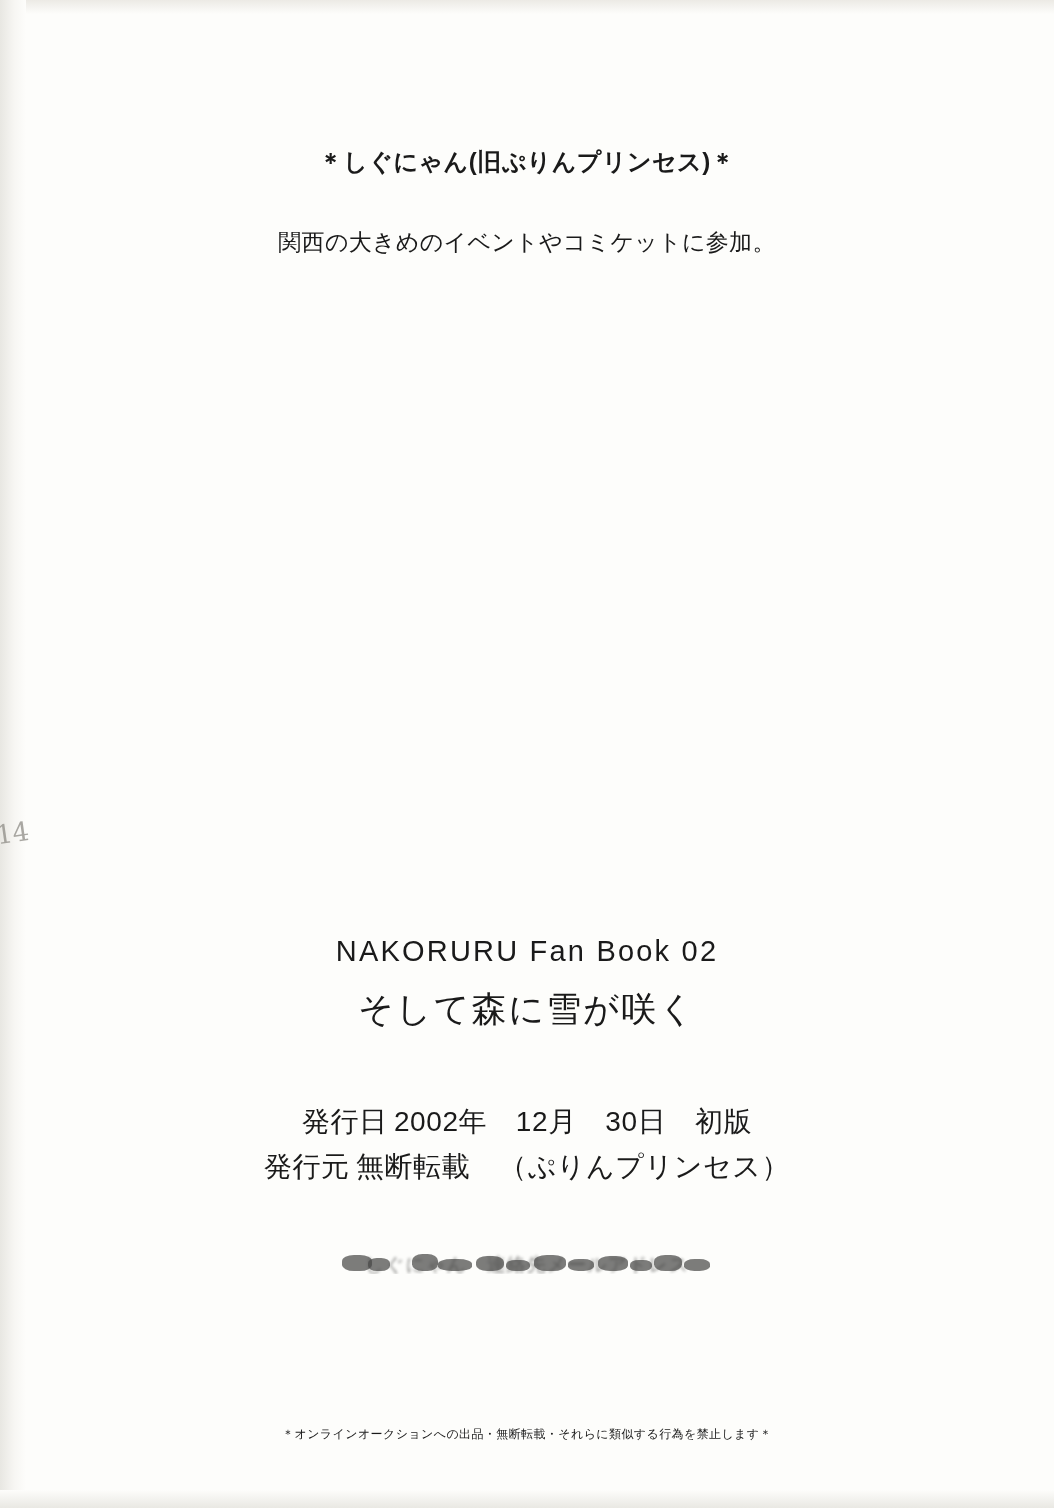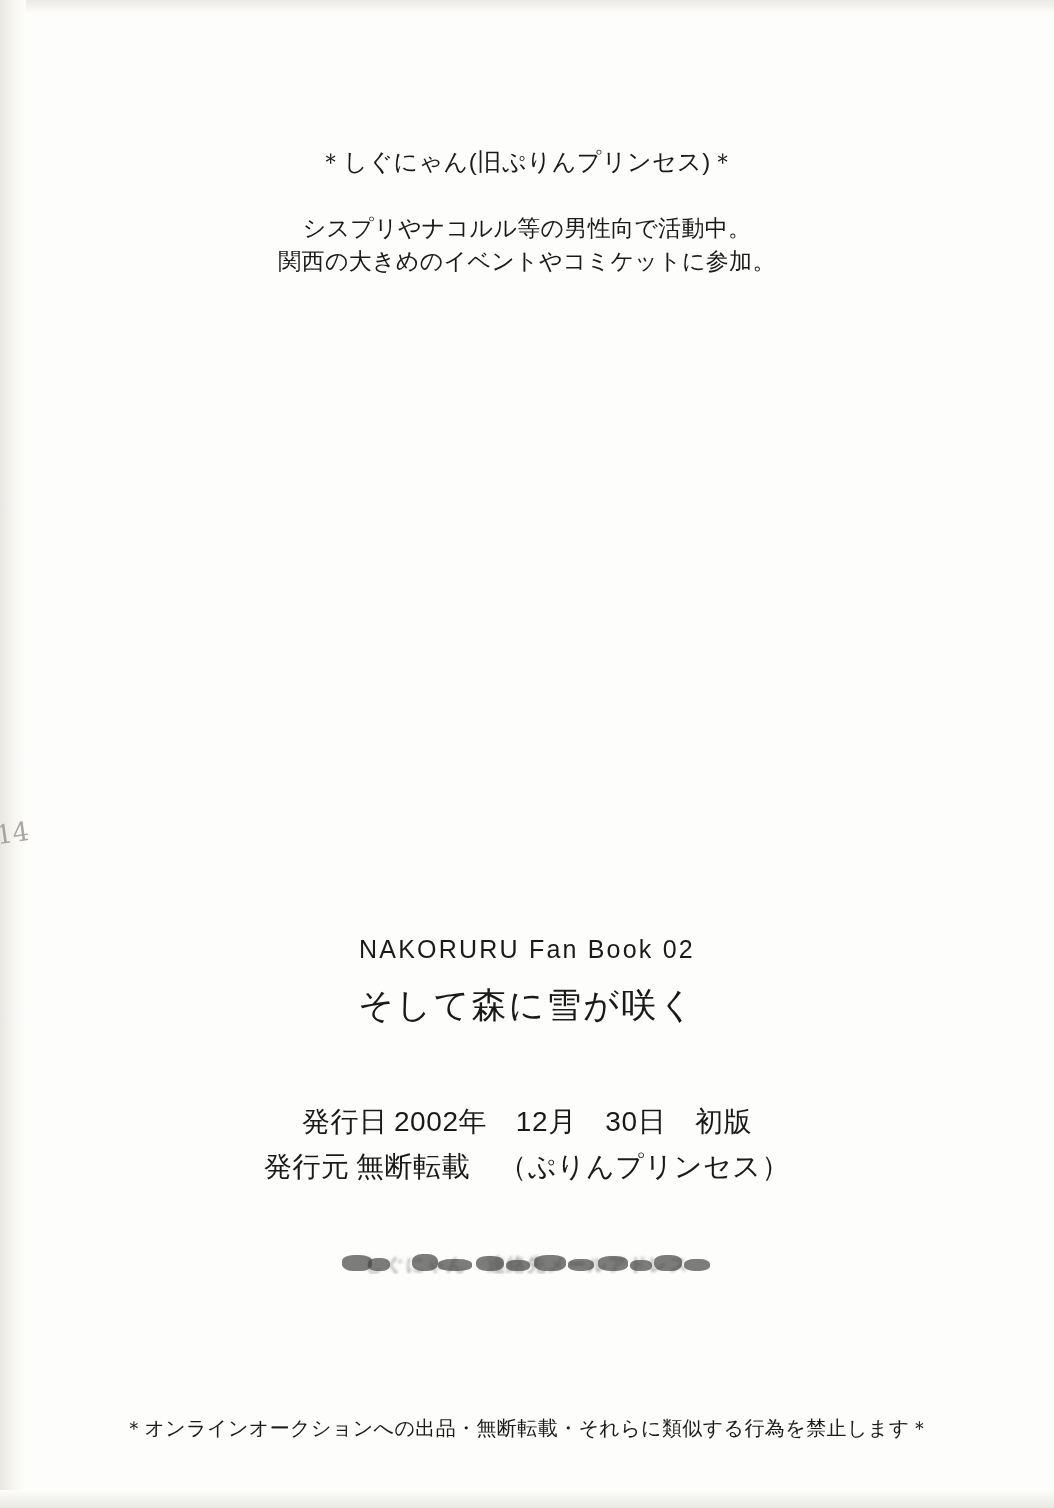--- a/index.html
+++ b/index.html
@@ -46,23 +46,23 @@
   
   .circle-block {
     position: absolute;
     top: 146px;
     left: 0;
     width: 100%;
     text-align: center;
   }
   .circle-name {
     font-size: 24px;
-    font-weight: 400;
+    font-weight: 700;
     letter-spacing: 0.5px;
-    margin-bottom: 34px;
+    margin-bottom: 48px;
     white-space: nowrap;
   }
   .circle-desc-line {
     font-size: 23px;
     line-height: 1.42;
     letter-spacing: 0.3px;
     white-space: nowrap;
   }
 
   
@@ -79,21 +79,21 @@
 
   
   .title-block {
     position: absolute;
     top: 935px;
     left: 0;
     width: 100%;
     text-align: center;
   }
   .title-en {
-    font-size: 25px;
+    font-size: 29px;
     letter-spacing: 2.2px;
     margin-bottom: 18px;
     white-space: nowrap;
   }
   .title-jp {
     font-size: 35px;
     letter-spacing: 2px;
     white-space: nowrap;
   }
 
@@ -158,41 +158,40 @@
 
   
   .footer {
     position: absolute;
     bottom: 64px;
     left: 0;
     width: 100%;
     text-align: center;
   }
   .footer-line {
-    font-size: 20px;
+    font-size: 12px;
     line-height: 1.55;
     letter-spacing: 0.4px;
     white-space: nowrap;
   }
   .footer-line.small {
     font-size: 15px;
   }
 </style>
 </head>
 <body>
 
 <div class="page">
 
   <div class="edge-top"></div>
   <div class="edge-left"></div>
   <div class="edge-bottom"></div>
 
   <div class="circle-block">
     <div class="circle-name">＊しぐにゃん(旧ぷりんプリンセス)＊</div>
-    <div class="circle-desc-line">シスプリやナコルル等の男性向で活動中。</div>
     <div class="circle-desc-line">関西の大きめのイベントやコミケットに参加。</div>
   </div>
 
   <div class="hand-mark">14</div>
 
   <div class="title-block">
     <div class="title-en">NAKORURU Fan Book 02</div>
     <div class="title-jp">そして森に雪が咲く</div>
   </div>
 

